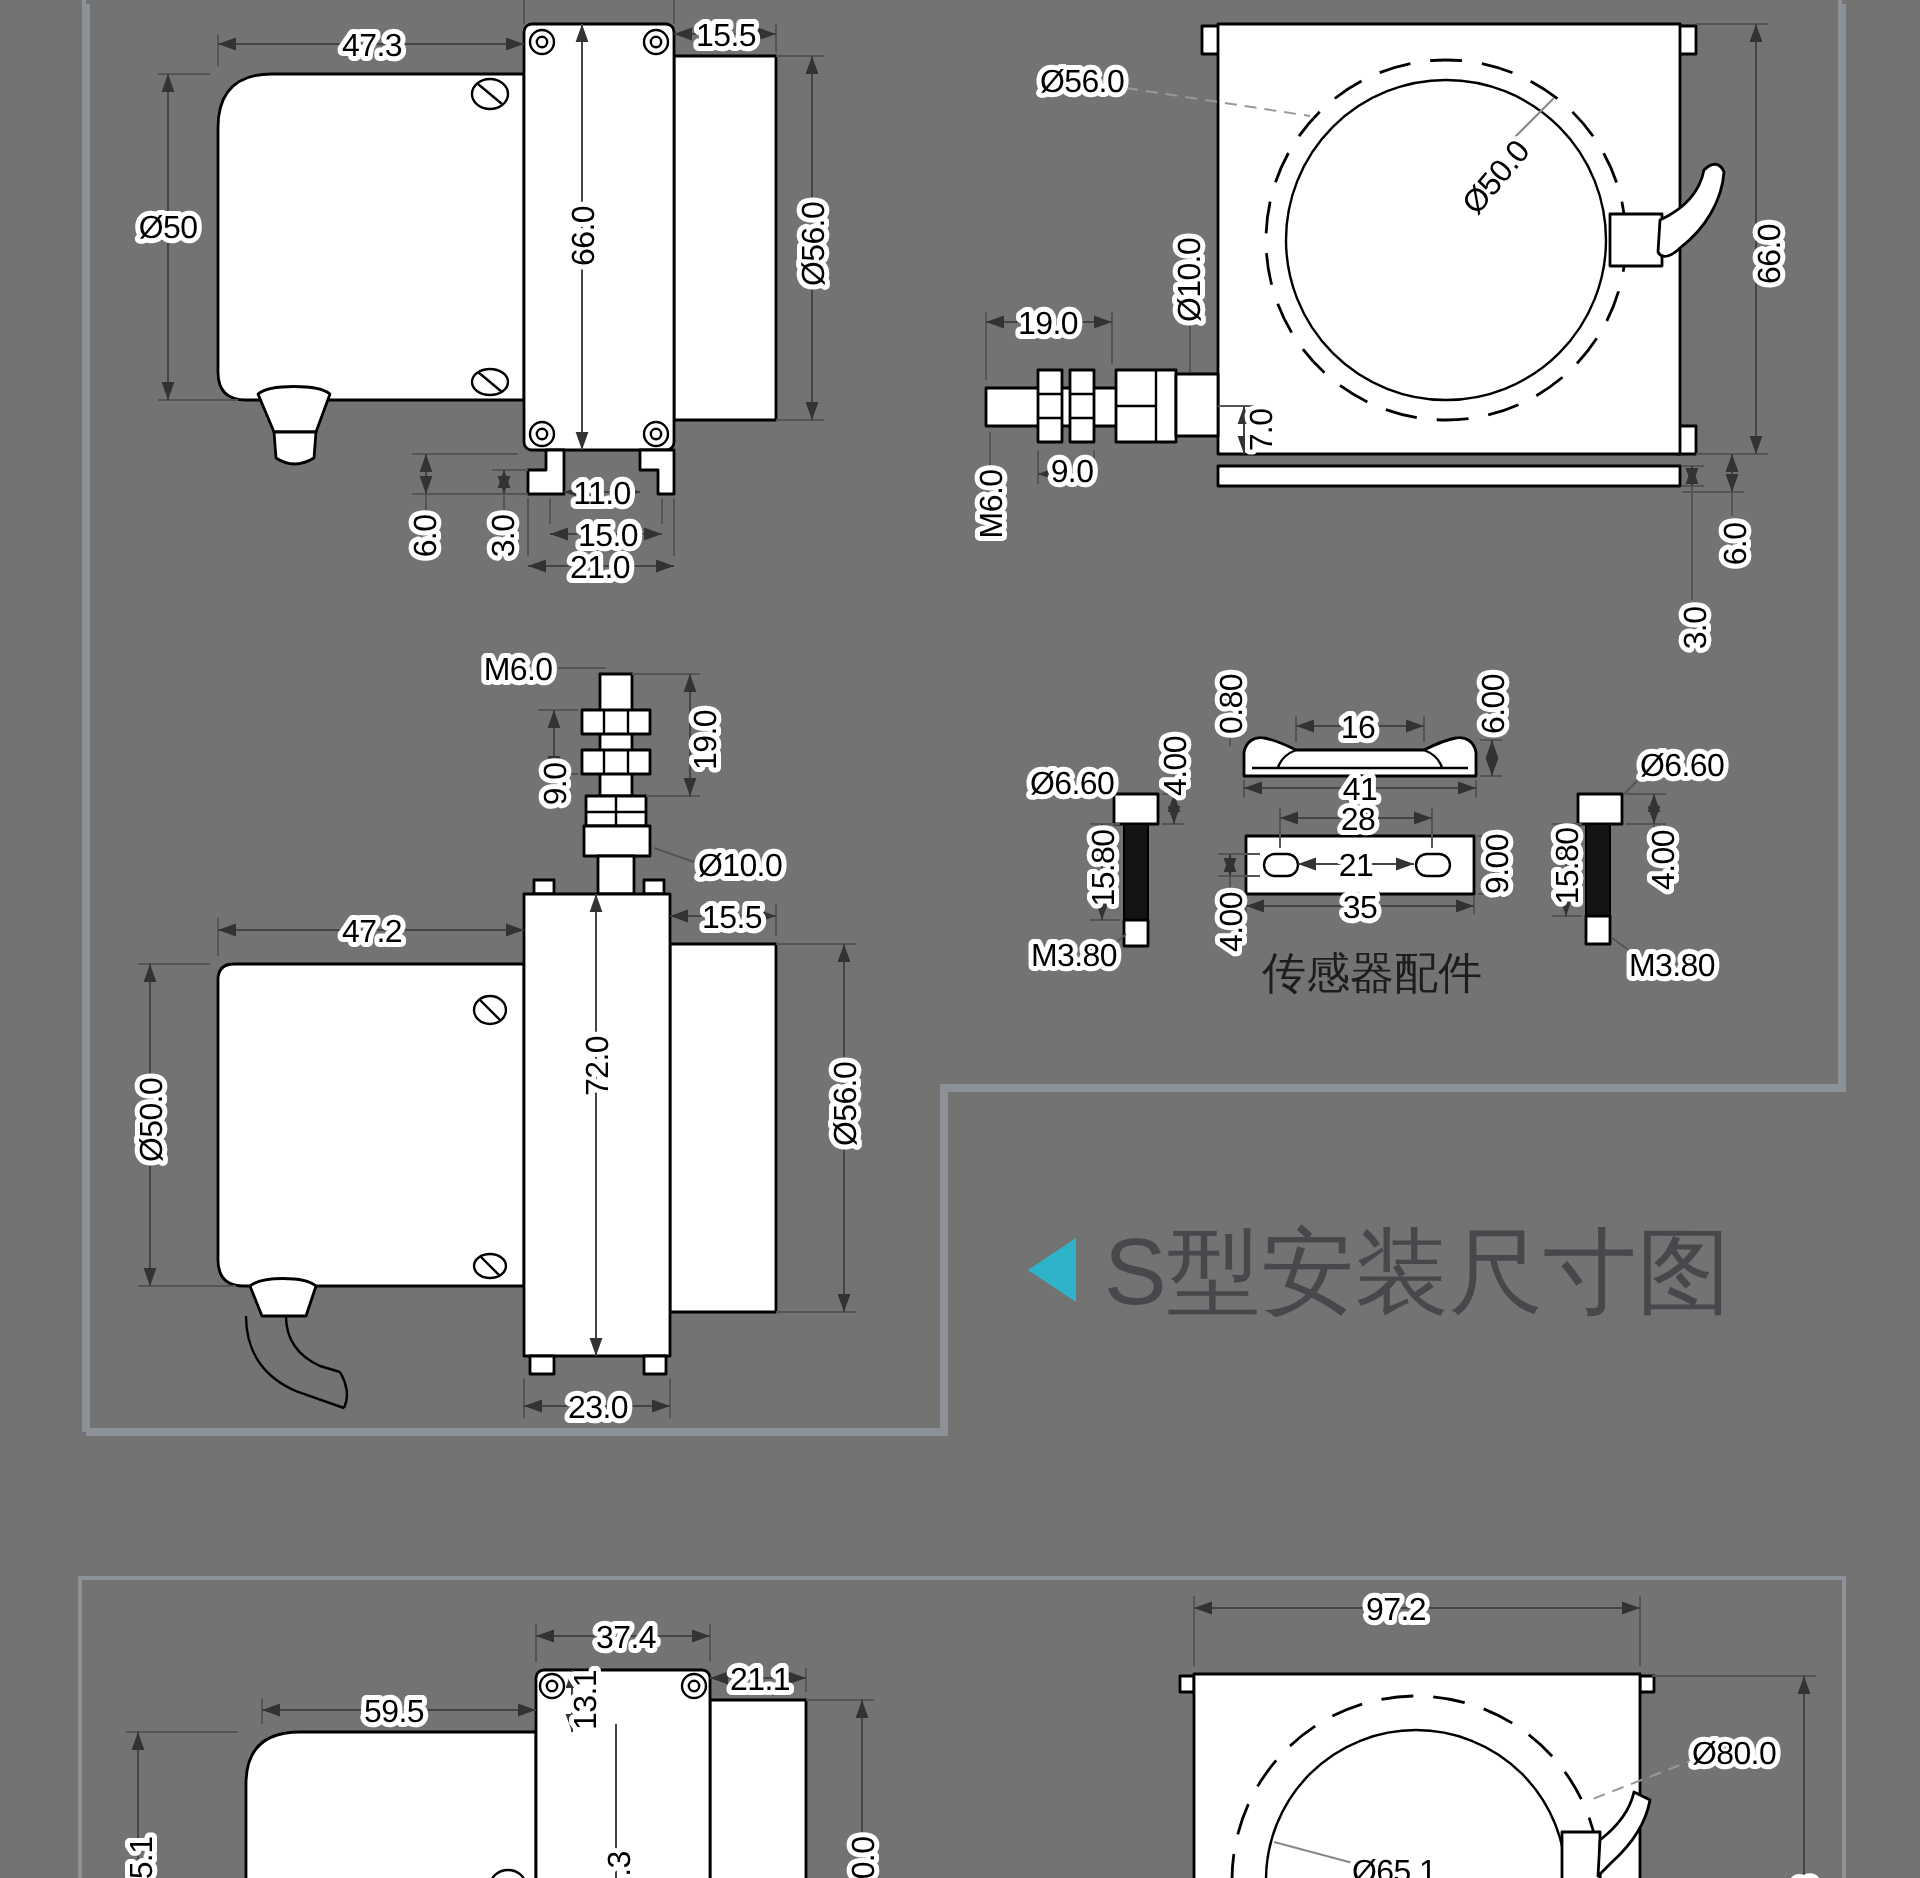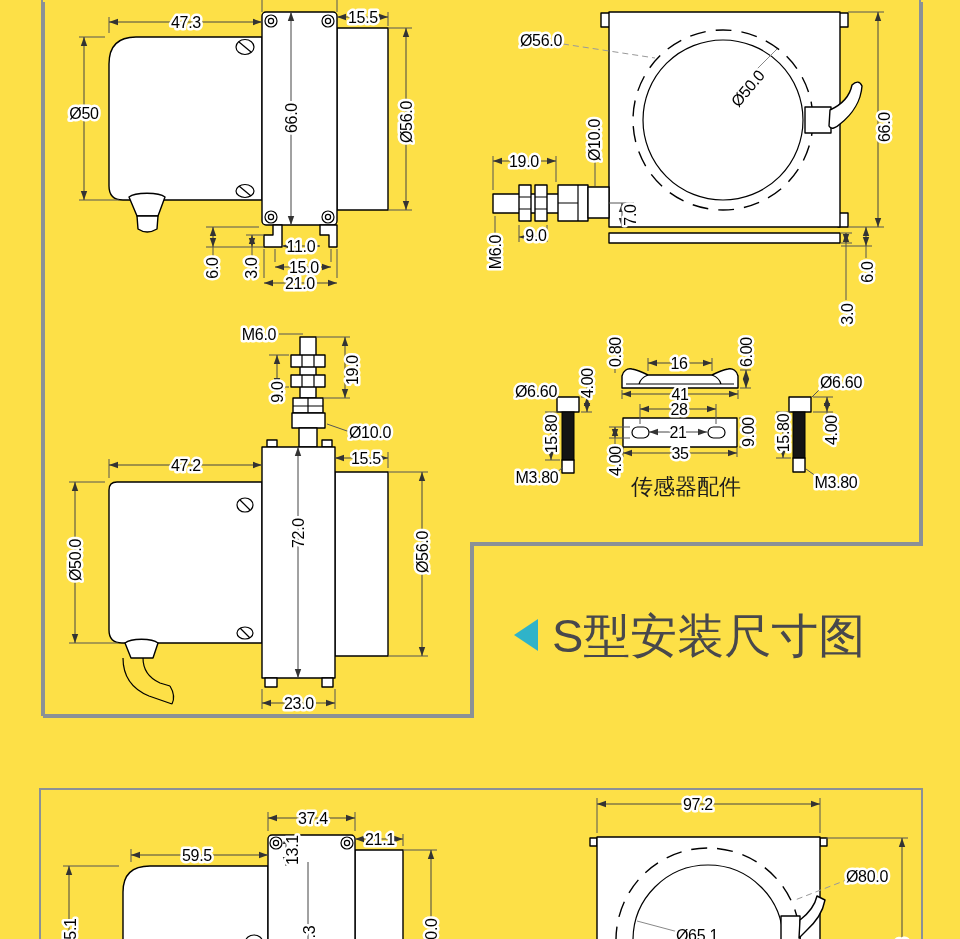--- a/index.html
+++ b/index.html
@@ -1,16 +1,16 @@
 <!DOCTYPE html>
 <html><head>
 <meta charset="utf-8">
 <style>
   html,body{margin:0;padding:0;background:#fff;}
-  .page{position:relative;width:960px;height:939px;background:#fde047;overflow:hidden;
+  .page{position:relative;width:960px;height:939px;background:#737373;overflow:hidden;
         font-family:"Liberation Sans",sans-serif;}
   svg{display:block;}
   .border{fill:none;stroke:#8b9196;stroke-width:2;}
   .part{fill:#fff;stroke:#000;stroke-width:1.4;stroke-linejoin:round;}
   .pthin{fill:none;stroke:#000;stroke-width:1.2;}
   .pfill{fill:#141414;stroke:#000;stroke-width:1;}
   .dashc{fill:none;stroke:#000;stroke-width:1.4;stroke-dasharray:16 10;}
   .dl{stroke:#444;stroke-width:1;fill:none;}
   .de{stroke:#555;stroke-width:1;fill:none;}
   .ldr{stroke:#888;stroke-width:1;fill:none;}

